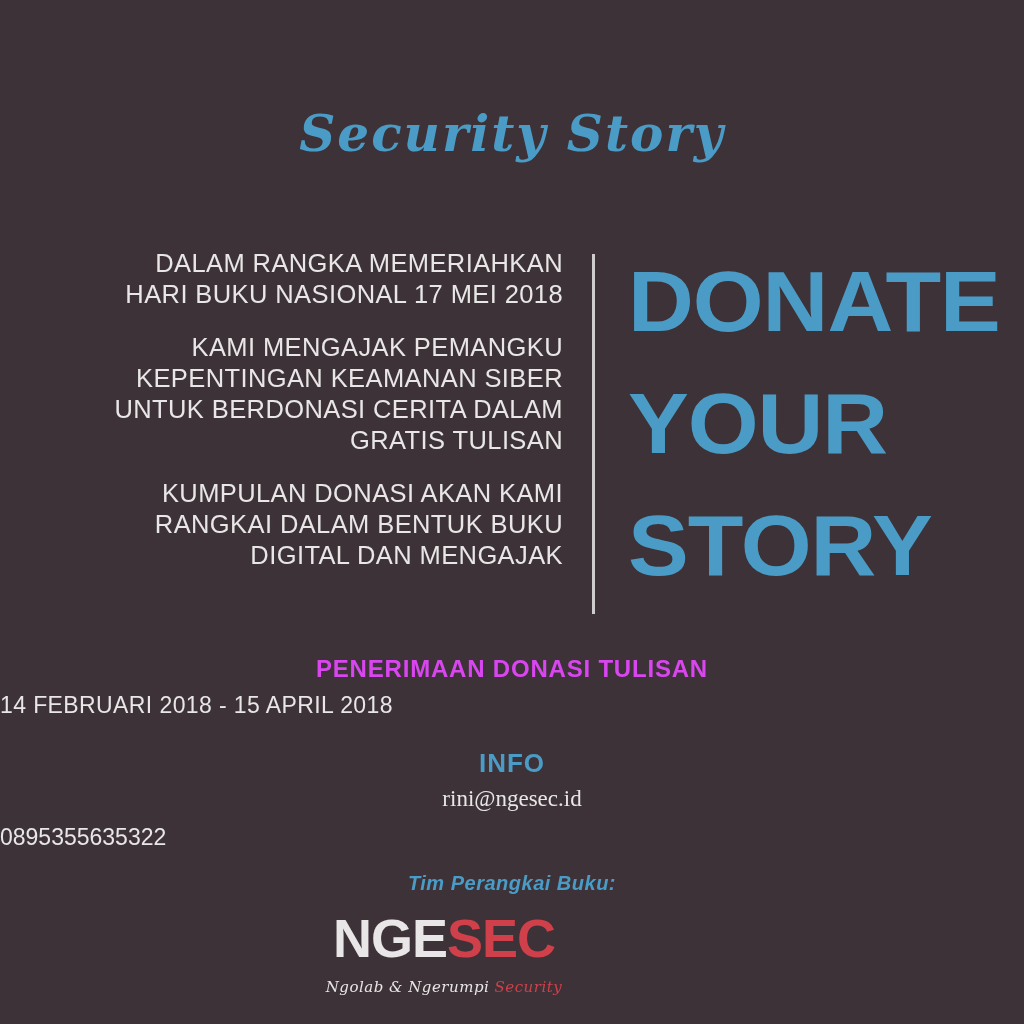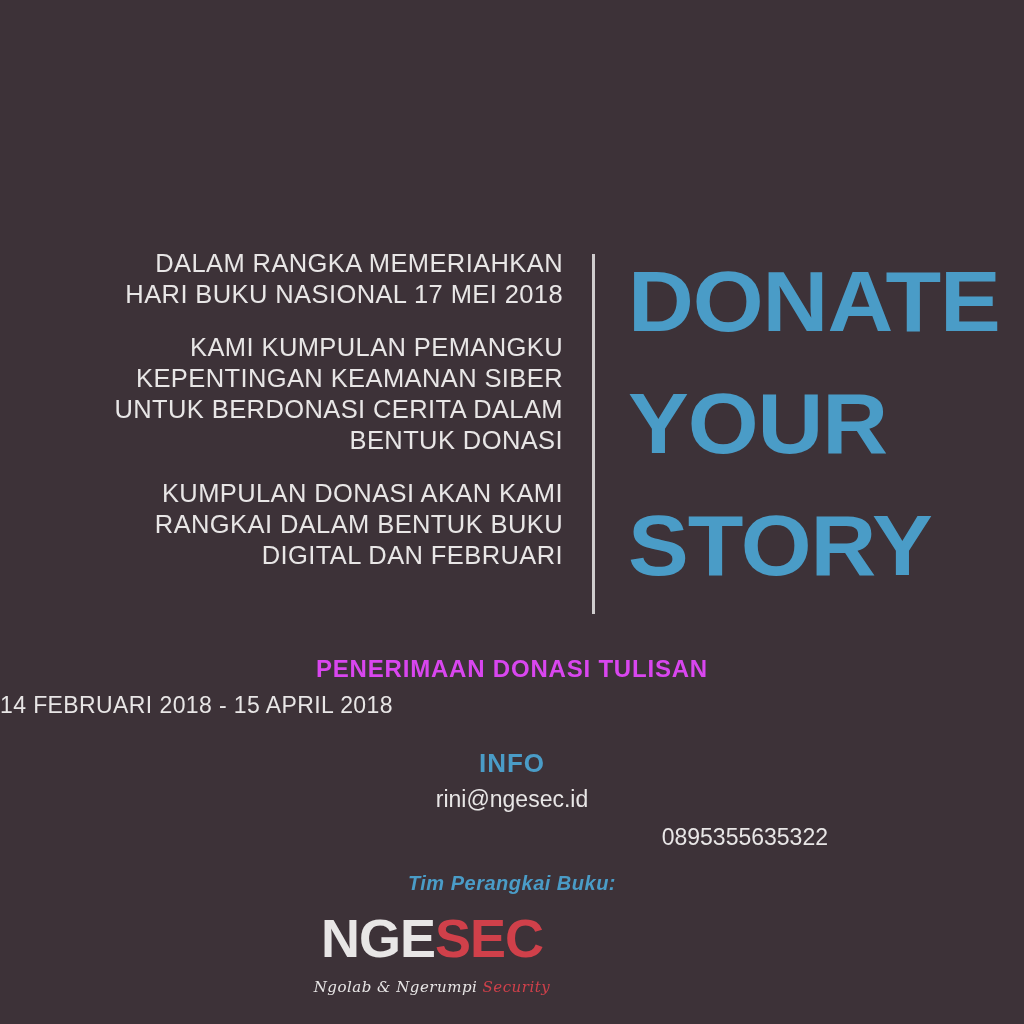--- a/index.html
+++ b/index.html
@@ -118,48 +118,49 @@
     letter-spacing: 1px;
   }
   .info-email {
     position: absolute;
     top: 786px;
     left: 0;
     width: 1024px;
     text-align: center;
     color: #e8e6e6;
     font-size: 23px;
+    font-family: Liberation Serif, serif;
   }
   .info-phone {
     position: absolute;
     top: 824px;
-    left: 8px;
+    left: 0;
     width: 820px;
-    text-align: right;
+    text-align: left;
     color: #e8e6e6;
     font-size: 23px;
   }
   .team-label {
     position: absolute;
     top: 872px;
     left: 0;
     width: 1024px;
     text-align: center;
     color: #4a9cc7;
     font-size: 20px;
     font-weight: bold;
     font-style: italic;
     letter-spacing: 0.5px;
   }
 
   
   .logo {
     position: absolute;
     top: 910px;
-    left: 0;
+    left: 12px;
     width: 864px;
     text-align: center;
   }
   .logo-word {
     font-family: "Liberation Sans", sans-serif;
     font-weight: bold;
     font-size: 54px;
     letter-spacing: -1px;
     line-height: 56px;
   }
@@ -173,38 +174,39 @@
     letter-spacing: 0.5px;
   }
   .tag-left { color: #e8e6e6; }
   .tag-right { color: #d0404a; }
 </style>
 </head>
 <body>
 
 <div class="poster">
 
+  <div class="title">Security Story</div>
 
   <div class="middle">
 
     <div class="left-col">
       <div class="para">
         <div>DALAM RANGKA MEMERIAHKAN</div>
         <div>HARI BUKU NASIONAL 17 MEI 2018</div>
       </div>
       <div class="para">
-        <div>KAMI KUMPULAN PEMANGKU</div>
+        <div>KAMI MENGAJAK PEMANGKU</div>
         <div>KEPENTINGAN KEAMANAN SIBER</div>
         <div>UNTUK BERDONASI CERITA DALAM</div>
-        <div>BENTUK DONASI</div>
+        <div>GRATIS TULISAN</div>
       </div>
       <div class="para">
         <div>KUMPULAN DONASI AKAN KAMI</div>
         <div>RANGKAI DALAM BENTUK BUKU</div>
-        <div>DIGITAL DAN FEBRUARI</div>
+        <div>DIGITAL DAN MENGAJAK</div>
       </div>
     </div>
 
     <div class="divider"></div>
 
     <div class="right-col">
       <div>DONATE</div>
       <div>YOUR</div>
       <div>STORY</div>
     </div>

